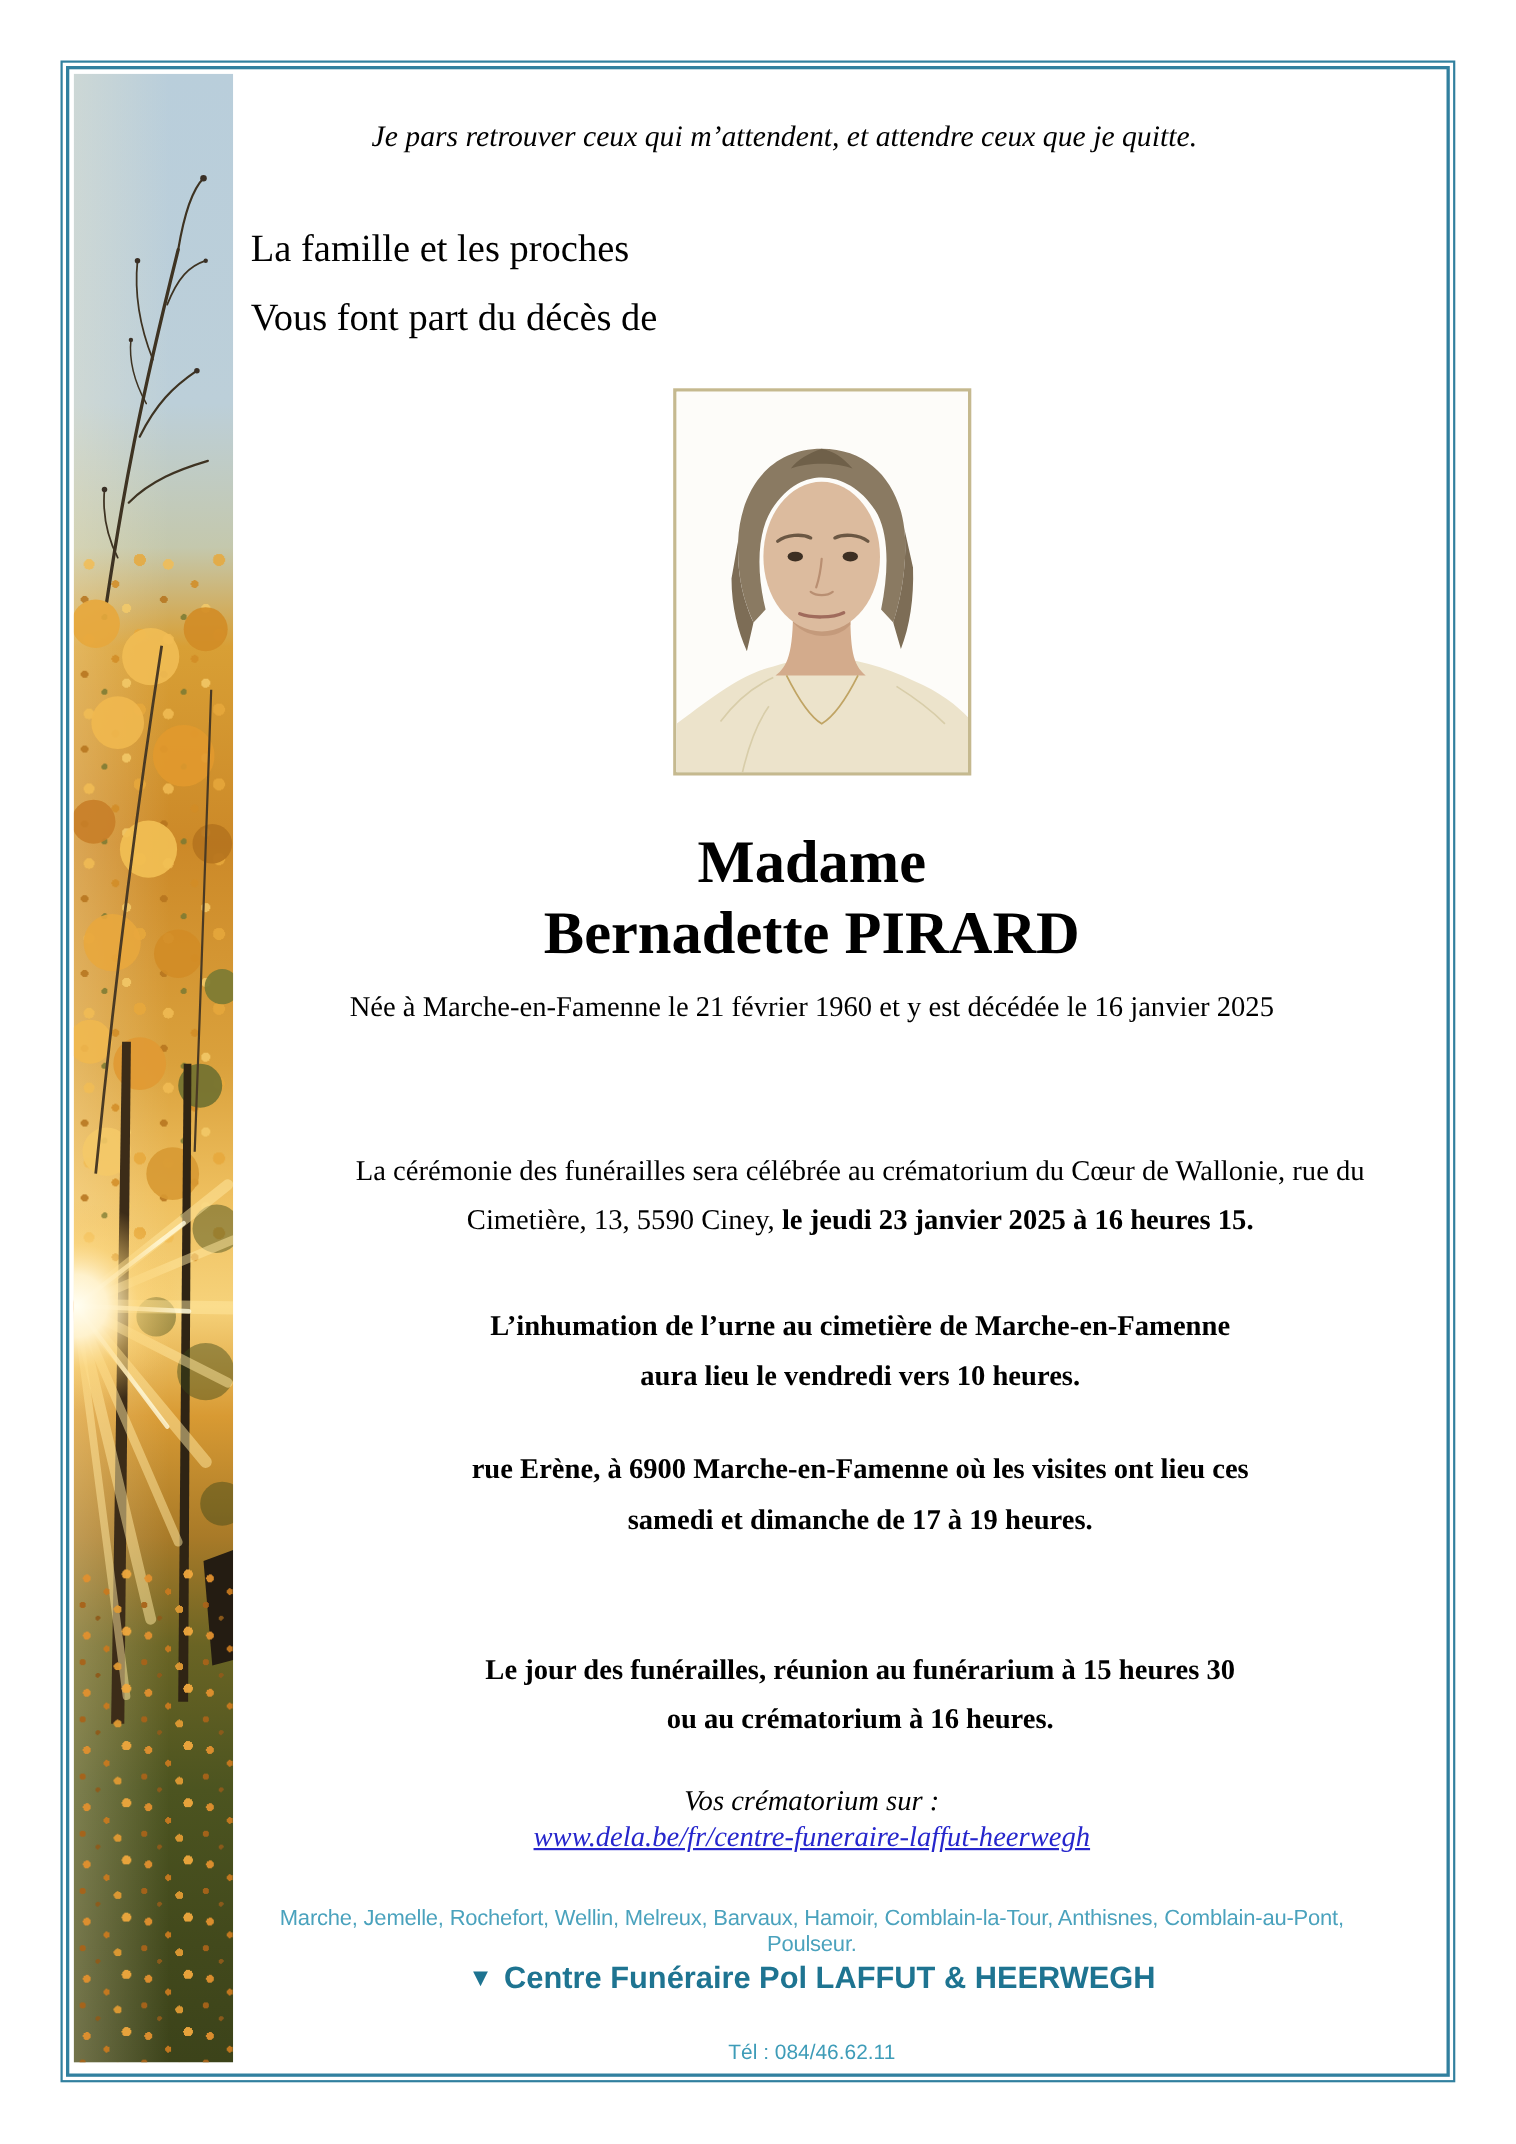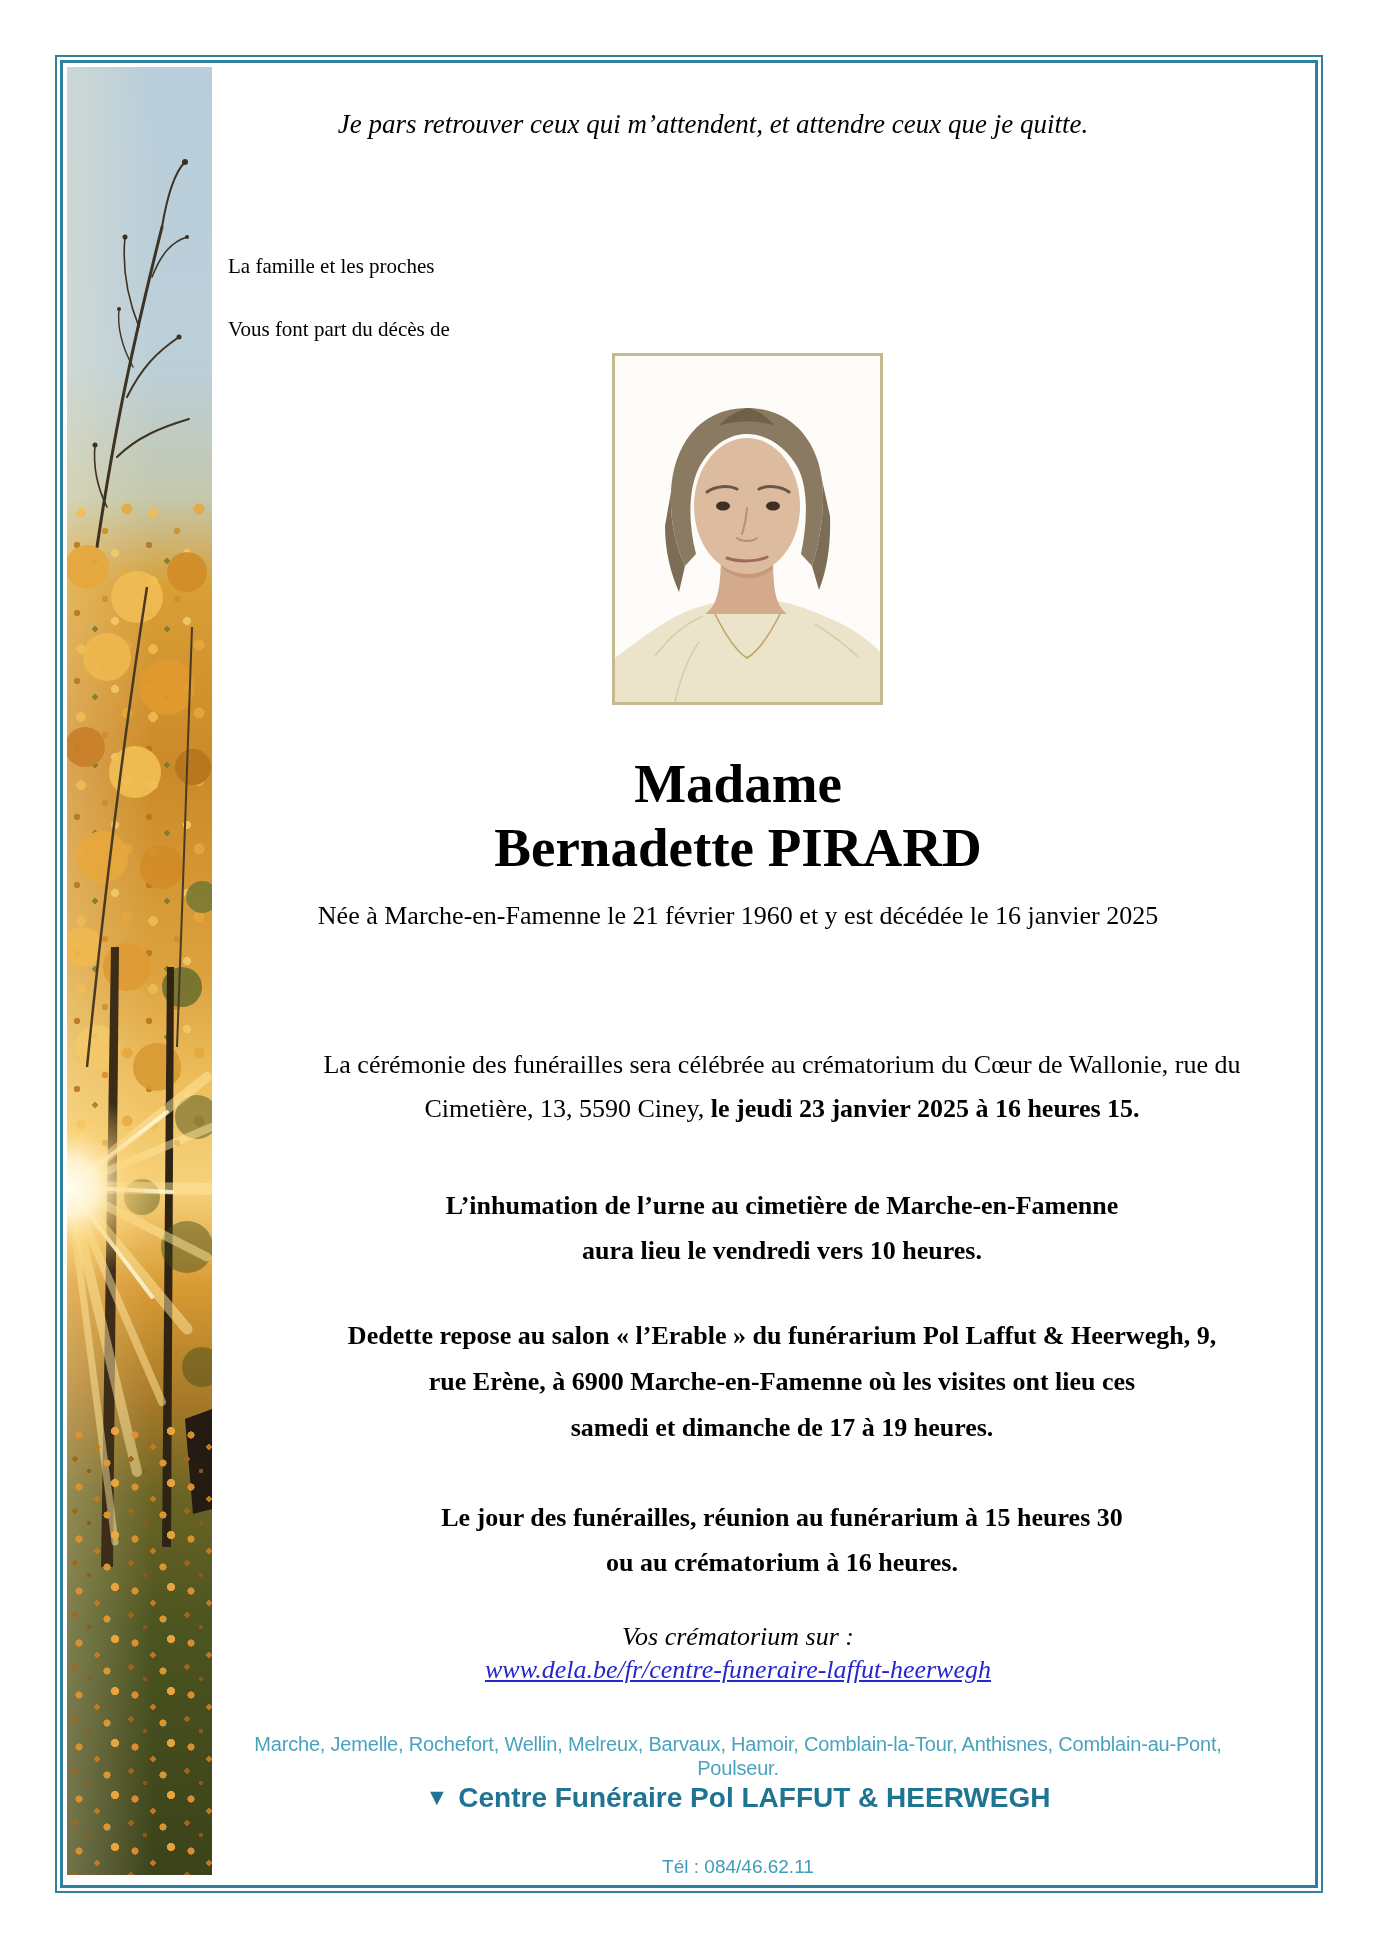--- a/index.html
+++ b/index.html
@@ -35,21 +35,21 @@
        radial-gradient(circle 4px at 30px 22px, #c97a1f 70%, transparent 72%),
        radial-gradient(circle 6px at 48px 6px,  #f0a83e 70%, transparent 72%),
        radial-gradient(circle 4px at 8px 34px,  #a8641a 70%, transparent 72%),
        radial-gradient(circle 5px at 40px 38px, #e09a33 70%, transparent 72%),
        radial-gradient(circle 3px at 22px 46px, #8f5b1b 70%, transparent 72%);
      background-size:56px 52px;}
   .strip svg{position:absolute;inset:0;width:100%;height:100%;}
   
   .quote{position:absolute;left:0;top:108px;width:1378px;text-align:center;
          font-style:italic;font-size:27px;line-height:32px;margin-left:24px;}
-  .intro{position:absolute;left:228px;font-size:21px;line-height:32px;margin-top:40px;}
+  .intro{position:absolute;left:228px;font-size:35px;line-height:32px;}
   .intro.l1{top:210px;} .intro.l2{top:273px;}
   .photo{position:absolute;left:612px;top:353px;width:271px;height:352px;
          border:3px solid #c5b98f;box-sizing:border-box;background:#fdfcfa;}
   .photo svg{width:100%;height:100%;display:block;}
   .ccol{position:absolute;left:212px;width:1052px;text-align:center;}
   .ccol .ln{white-space:nowrap;}
   .name-block{top:752px;font-weight:bold;font-size:55px;line-height:64px;}
   .dates{top:900px;font-size:26px;line-height:32px;}
   .para{font-size:26px;padding-left:44px;}
   .ceremony{top:1043px;line-height:44px;}
@@ -215,21 +215,20 @@
   <div class="ln">La cérémonie des funérailles sera célébrée au crématorium du Cœur de Wallonie, rue du</div>
   <div class="ln"><span>Cimetière, 13, 5590 Ciney, </span><b>le jeudi 23 janvier 2025 à 16 heures 15.</b></div>
 </div>
 
 <div class="ccol para inhumation">
   <div class="ln">L’inhumation de l’urne au cimetière de Marche-en-Famenne</div>
   <div class="ln">aura lieu le vendredi vers 10 heures.</div>
 </div>
 
 <div class="ccol para repose">
-  <div class="ln">Dedette repose au salon « l’Erable » du funérarium Pol Laffut &amp; Heerwegh, 9,</div>
   <div class="ln">rue Erène, à 6900 Marche-en-Famenne où les visites ont lieu ces</div>
   <div class="ln">samedi et dimanche de 17 à 19 heures.</div>
 </div>
 
 <div class="ccol para funeral">
   <div class="ln">Le jour des funérailles, réunion au funérarium à 15 heures 30</div>
   <div class="ln">ou au crématorium à 16 heures.</div>
 </div>
 
 <div class="ccol condolences">

